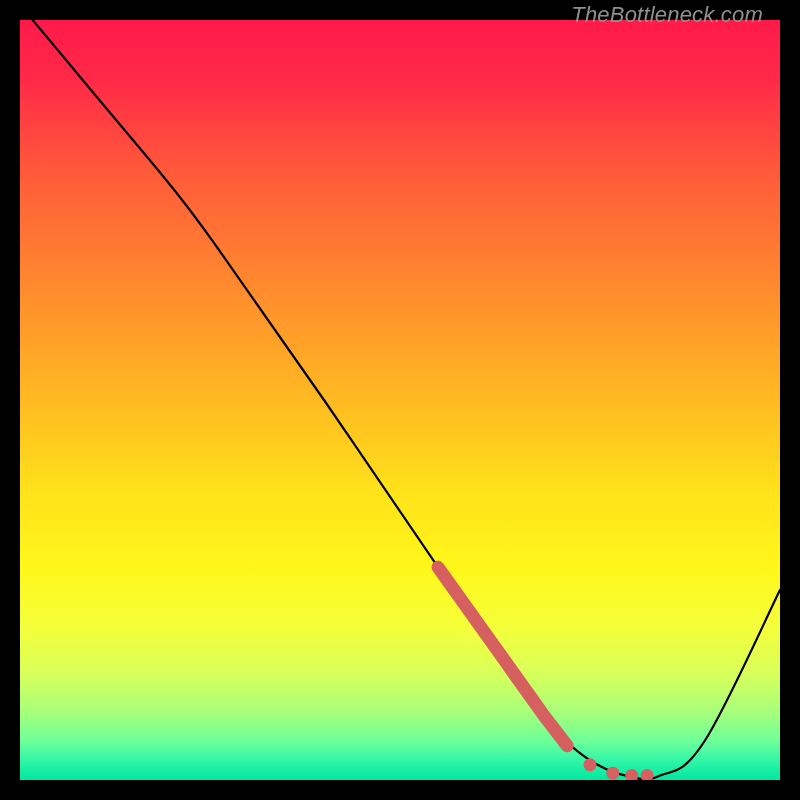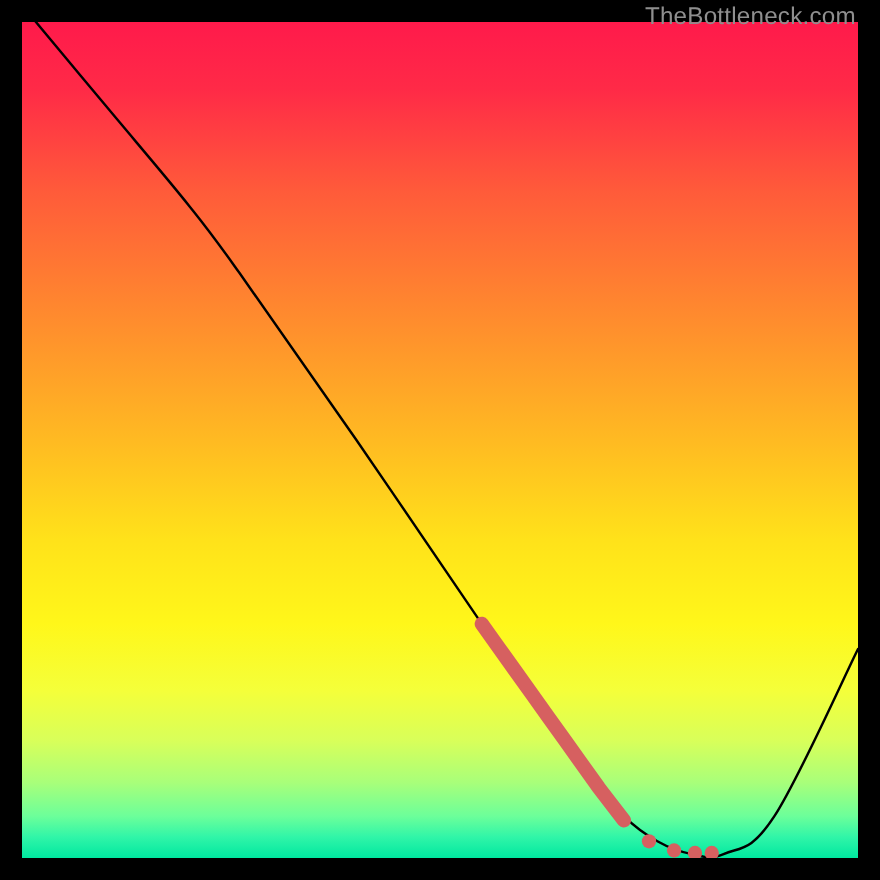--- a/index.html
+++ b/index.html
@@ -23,26 +23,27 @@
     position: absolute;
     left: 20px;
     top: 20px;
     width: 760px;
     height: 760px;
     overflow: hidden;
   }
   .watermark {
     position: absolute;
     top: 2px;
-    right: 22px;
+    right: 37px;
     color: #8f8f8f;
     font-size: 22px;
     font-weight: 500;
     letter-spacing: 0.2px;
     user-select: none;
+    font-style: italic;
   }
   svg { display: block; }
 </style>
 </head>
 <body>
 
 <div class="frame">
   <div class="plot">
     <svg id="svg" width="760" height="760" viewBox="0 0 760 760">
       <defs>

